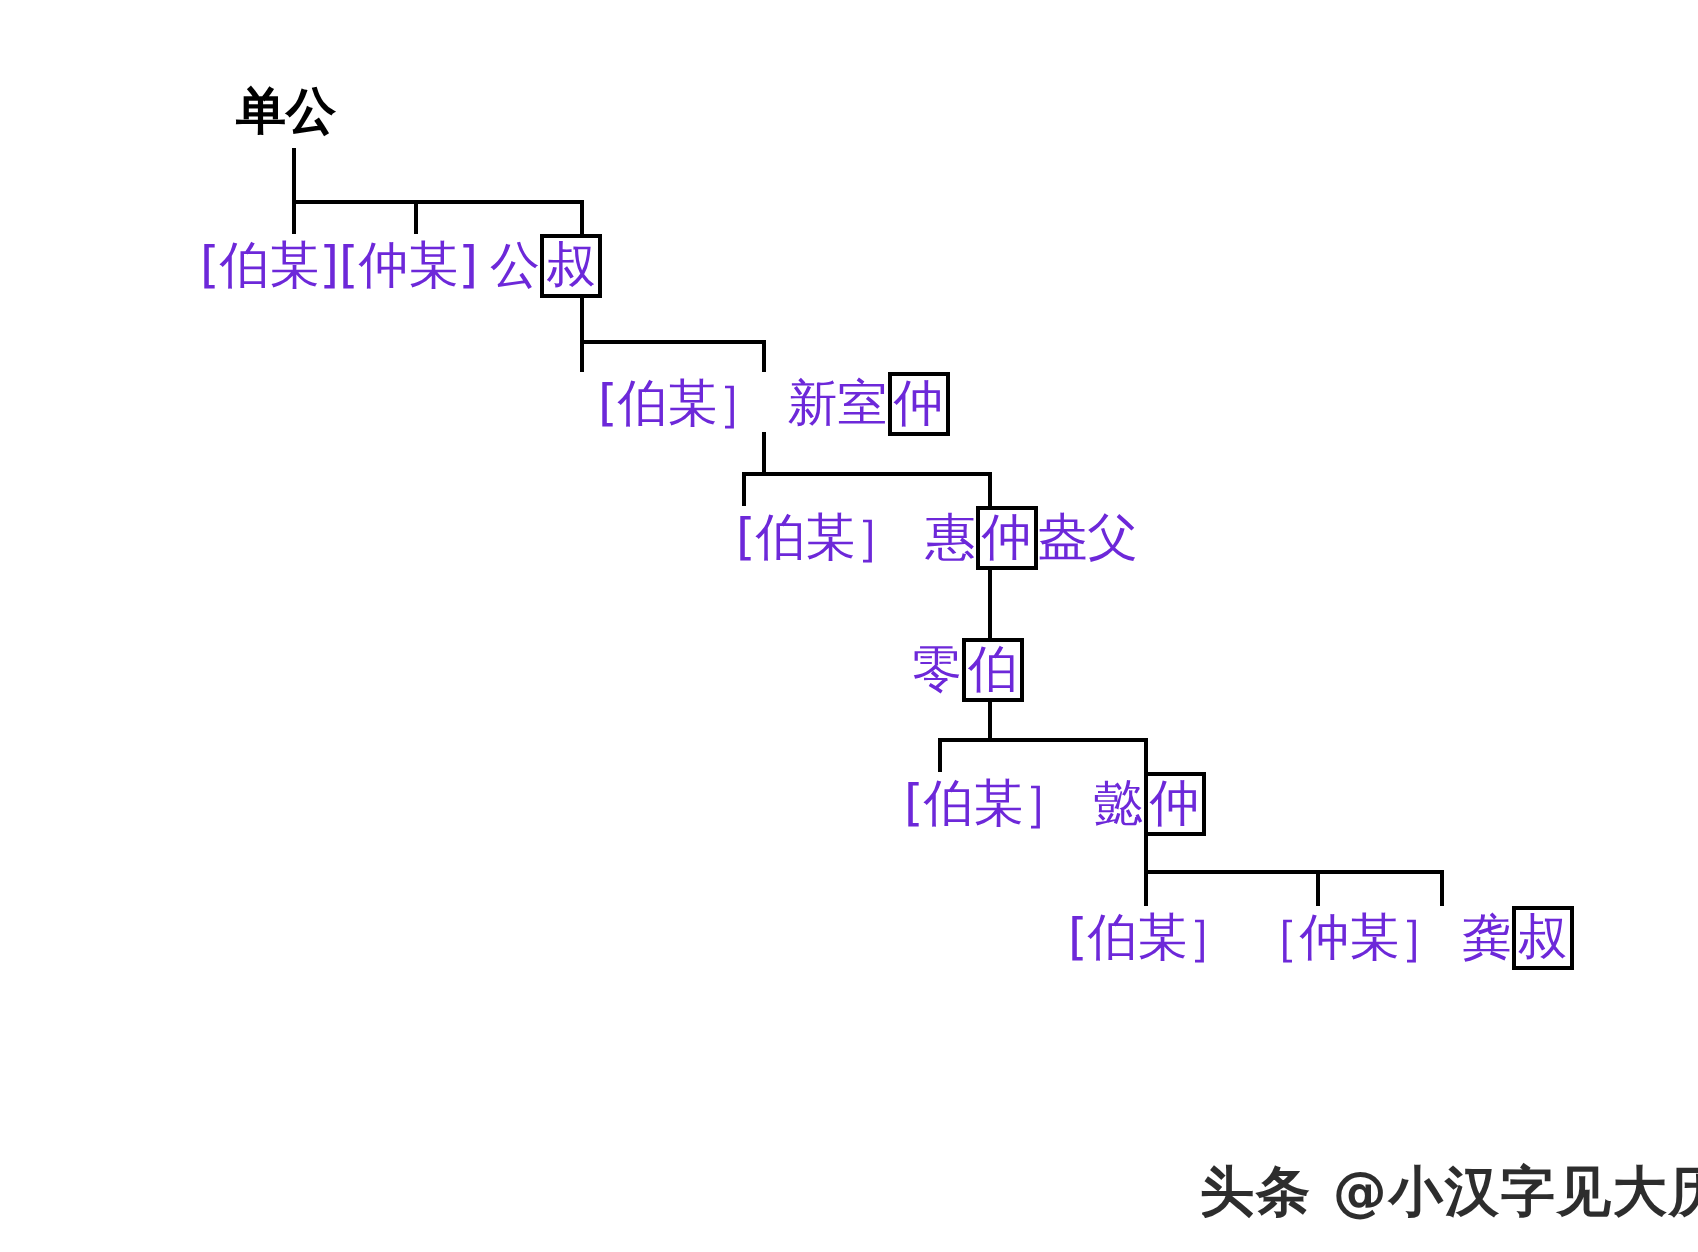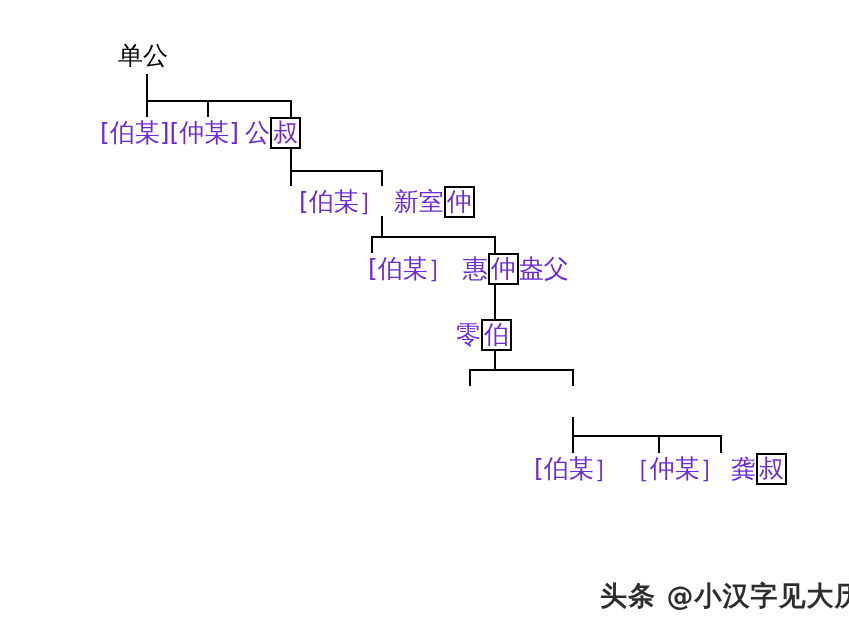--- a/index.html
+++ b/index.html
@@ -74,21 +74,21 @@
     color: #111111;
     letter-spacing: 1px;
     opacity: 0.88;
   }
 </style>
 </head>
 <body>
 
 <div id="stage">
 
-  <div class="root-label" style="left:118px; top:43px;">
+  <div class="root-label" style="left:118px; top:43px;font-weight:bold;">
     <span>单公</span>
   </div>
 
   <div class="vline" style="left:146px; top:74px; height:26px;"></div>
   <div class="hline" style="left:146px; top:100px; width:146px;"></div>
   <div class="vline" style="left:146px; top:100px; height:17px;"></div>
   <div class="vline" style="left:207px; top:100px; height:17px;"></div>
   <div class="vline" style="left:290px; top:100px; height:17px;"></div>
 
   <div class="gen-row" style="left:100px; top:117px;">
@@ -117,20 +117,23 @@
 
   <div class="gen-row" style="left:456px; top:319px;">
     <span class="seg">零</span><span class="boxed">伯</span>
   </div>
 
   <div class="vline" style="left:494px; top:349px; height:20px;"></div>
   <div class="hline" style="left:469px; top:369px; width:105px;"></div>
   <div class="vline" style="left:469px; top:369px; height:17px;"></div>
   <div class="vline" style="left:572px; top:369px; height:17px;"></div>
 
+  <div class="gen-row" style="left:452px; top:386px;">
+    <span class="seg">[伯某］</span><span class="gap-md"></span><span class="seg">懿</span><span class="boxed">仲</span>
+  </div>
 
   <div class="vline" style="left:572px; top:417px; height:18px;"></div>
   <div class="hline" style="left:572px; top:435px; width:150px;"></div>
   <div class="vline" style="left:572px; top:435px; height:18px;"></div>
   <div class="vline" style="left:658px; top:435px; height:18px;"></div>
   <div class="vline" style="left:720px; top:435px; height:18px;"></div>
 
   <div class="gen-row" style="left:534px; top:453px;">
     <span class="seg">[伯某］</span><span class="gap-sm"></span><span class="seg">［仲某］</span><span class="gap-sm"></span><span class="seg">龚</span><span class="boxed">叔</span>
   </div>

